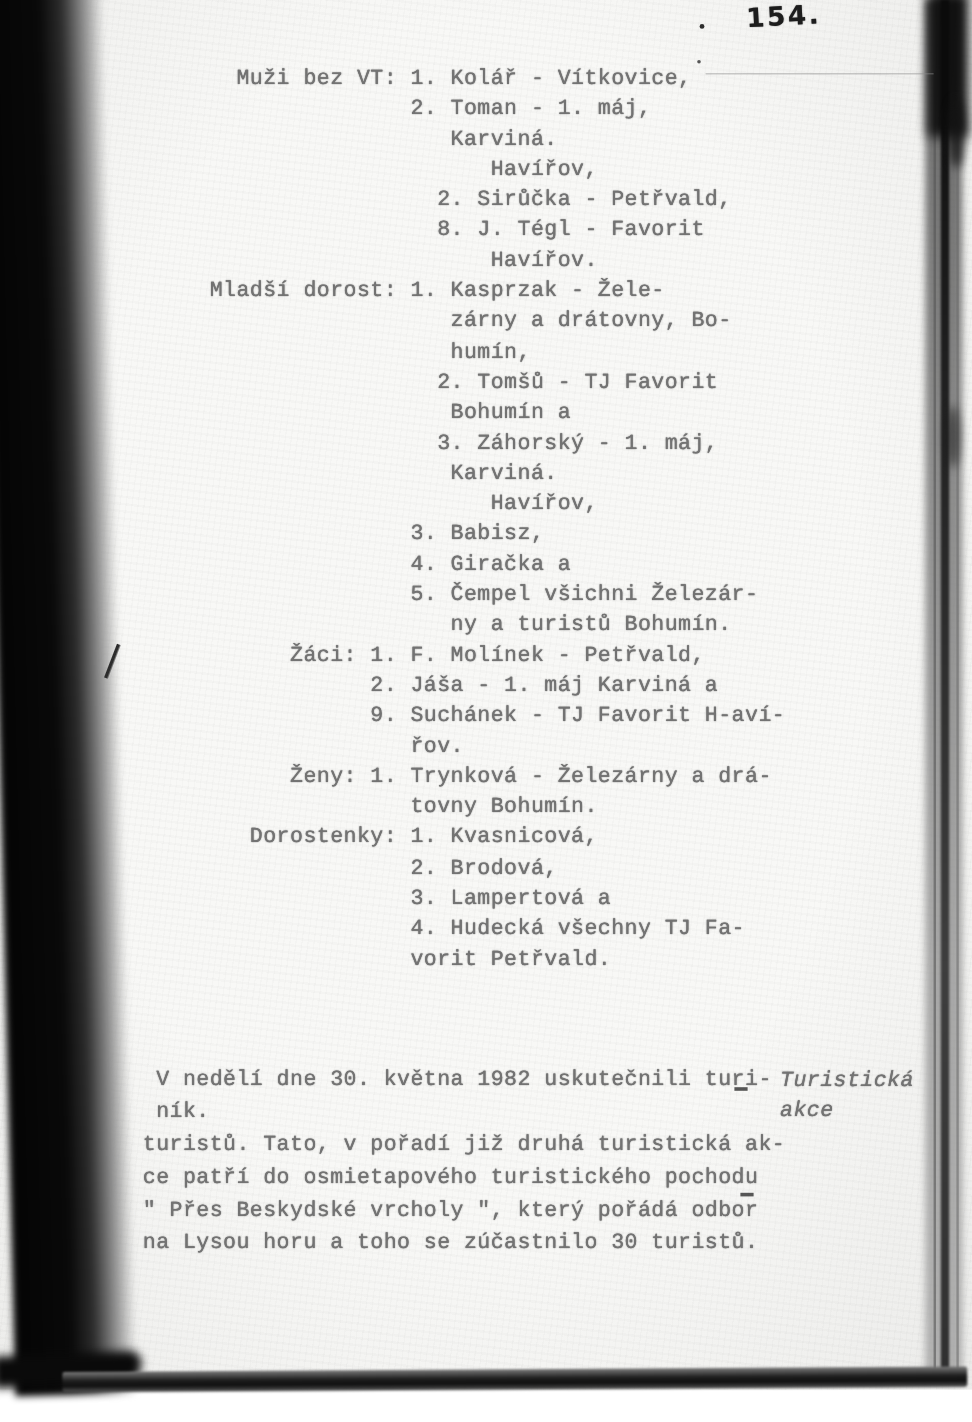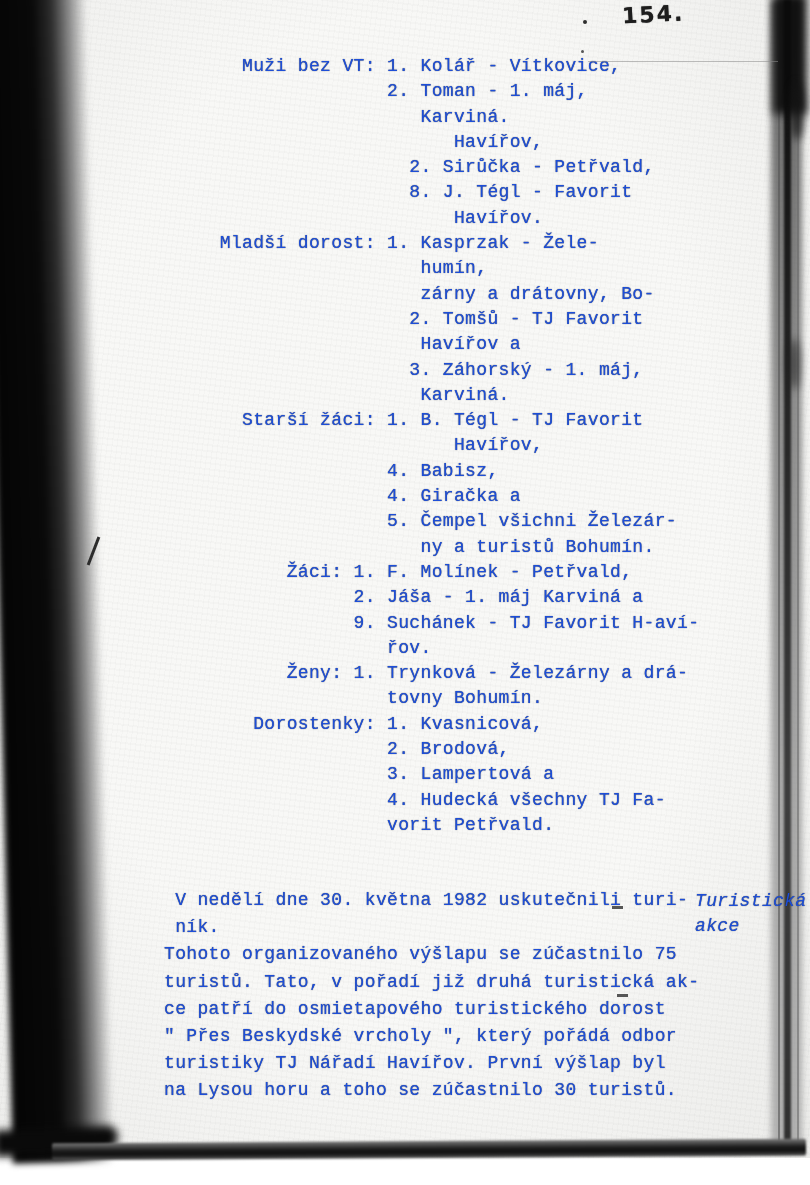--- a/index.html
+++ b/index.html
@@ -16,24 +16,23 @@
     position:absolute;left:0;top:0;width:810px;height:1158px;
     background:
       repeating-linear-gradient(7deg, rgba(40,40,40,0.018) 0 2px, rgba(0,0,0,0) 2px 6px),
       repeating-linear-gradient(97deg, rgba(40,40,40,0.02) 0 1px, rgba(0,0,0,0) 1px 5px);
   }
   .vignette{
     position:absolute;left:0;top:0;width:810px;height:1158px;
     background:radial-gradient(ellipse at 48% 45%, rgba(0,0,0,0) 55%, rgba(30,30,30,0.06) 100%);
   }
   .typed{
-    position:absolute;left:119px;color:#1d4ed8;font-size:18px;
+    position:absolute;left:119px;color:#737373;font-size:18px;
     letter-spacing:0.35px;
     text-shadow:0 0 1px rgba(25,25,25,0.8);
-    margin-left:45px;
   }
   .typed .line{white-space:pre;}
   .results{top:54px;line-height:25.3px;}
   .paras{top:887px;line-height:27.2px;}
   .margin-note{left:650px;top:889px;line-height:25px;font-style:italic;}
   .page-number{
     position:absolute;left:622px;top:2px;
     font-family:"DejaVu Sans",sans-serif;font-size:22px;font-weight:bold;
     letter-spacing:2px;color:#1d1d1d;transform:rotate(-3deg);
     text-shadow:0 0 1px rgba(20,20,20,0.7);
@@ -111,53 +110,50 @@
 
   <div class="typed results">
       <div class="line">       Muži bez VT: 1. Kolář - Vítkovice,</div>
       <div class="line">                    2. Toman - 1. máj,</div>
       <div class="line">                       Karviná.</div>
       <div class="line">                          Havířov,</div>
       <div class="line">                      2. Sirůčka - Petřvald,</div>
       <div class="line">                      8. J. Tégl - Favorit</div>
       <div class="line">                          Havířov.</div>
       <div class="line">     Mladší dorost: 1. Kasprzak - Žele-</div>
+      <div class="line">                       zárny a drátovny, Bo-</div>
       <div class="line">                       humín,</div>
-      <div class="line">                       zárny a drátovny, Bo-</div>
       <div class="line">                      2. Tomšů - TJ Favorit</div>
-      <div class="line">                       Havířov a</div>
+      <div class="line">                       Bohumín a</div>
       <div class="line">                      3. Záhorský - 1. máj,</div>
       <div class="line">                       Karviná.</div>
-      <div class="line">       Starší žáci: 1. B. Tégl - TJ Favorit</div>
       <div class="line">                          Havířov,</div>
-      <div class="line">                    4. Babisz,</div>
+      <div class="line">                    3. Babisz,</div>
       <div class="line">                    4. Giračka a</div>
       <div class="line">                    5. Čempel všichni Železár-</div>
       <div class="line">                       ny a turistů Bohumín.</div>
       <div class="line">           Žáci: 1. F. Molínek - Petřvald,</div>
       <div class="line">                 2. Jáša - 1. máj Karviná a</div>
       <div class="line">                 9. Suchánek - TJ Favorit H-aví-</div>
       <div class="line">                    řov.</div>
       <div class="line">           Ženy: 1. Trynková - Železárny a drá-</div>
       <div class="line">                    tovny Bohumín.</div>
       <div class="line">        Dorostenky: 1. Kvasnicová,</div>
       <div class="line">                    2. Brodová,</div>
       <div class="line">                    3. Lampertová a</div>
       <div class="line">                    4. Hudecká všechny TJ Fa-</div>
       <div class="line">                    vorit Petřvald.</div>
     </div>
 
   <div class="typed paras">
       <div class="line"> V nedělí dne 30. května 1982 uskutečnili turi-</div>
       <div class="line"> ník.</div>
-      <div class="line">Tohoto organizovaného výšlapu se zúčastnilo 75</div>
       <div class="line">turistů. Tato, v pořadí již druhá turistická ak-</div>
-      <div class="line">ce patří do osmietapového turistického dorost</div>
+      <div class="line">ce patří do osmietapového turistického pochodu</div>
       <div class="line">" Přes Beskydské vrcholy ", který pořádá odbor</div>
-      <div class="line">turistiky TJ Nářadí Havířov. První výšlap byl</div>
       <div class="line">na Lysou horu a toho se zúčastnilo 30 turistů.</div>
     </div>
 
   <div class="typed margin-note">
       <div class="line">Turistická</div>
       <div class="line">akce</div>
     </div>
 
   <div class="speck speck-1"></div>
   <div class="speck speck-2"></div>

